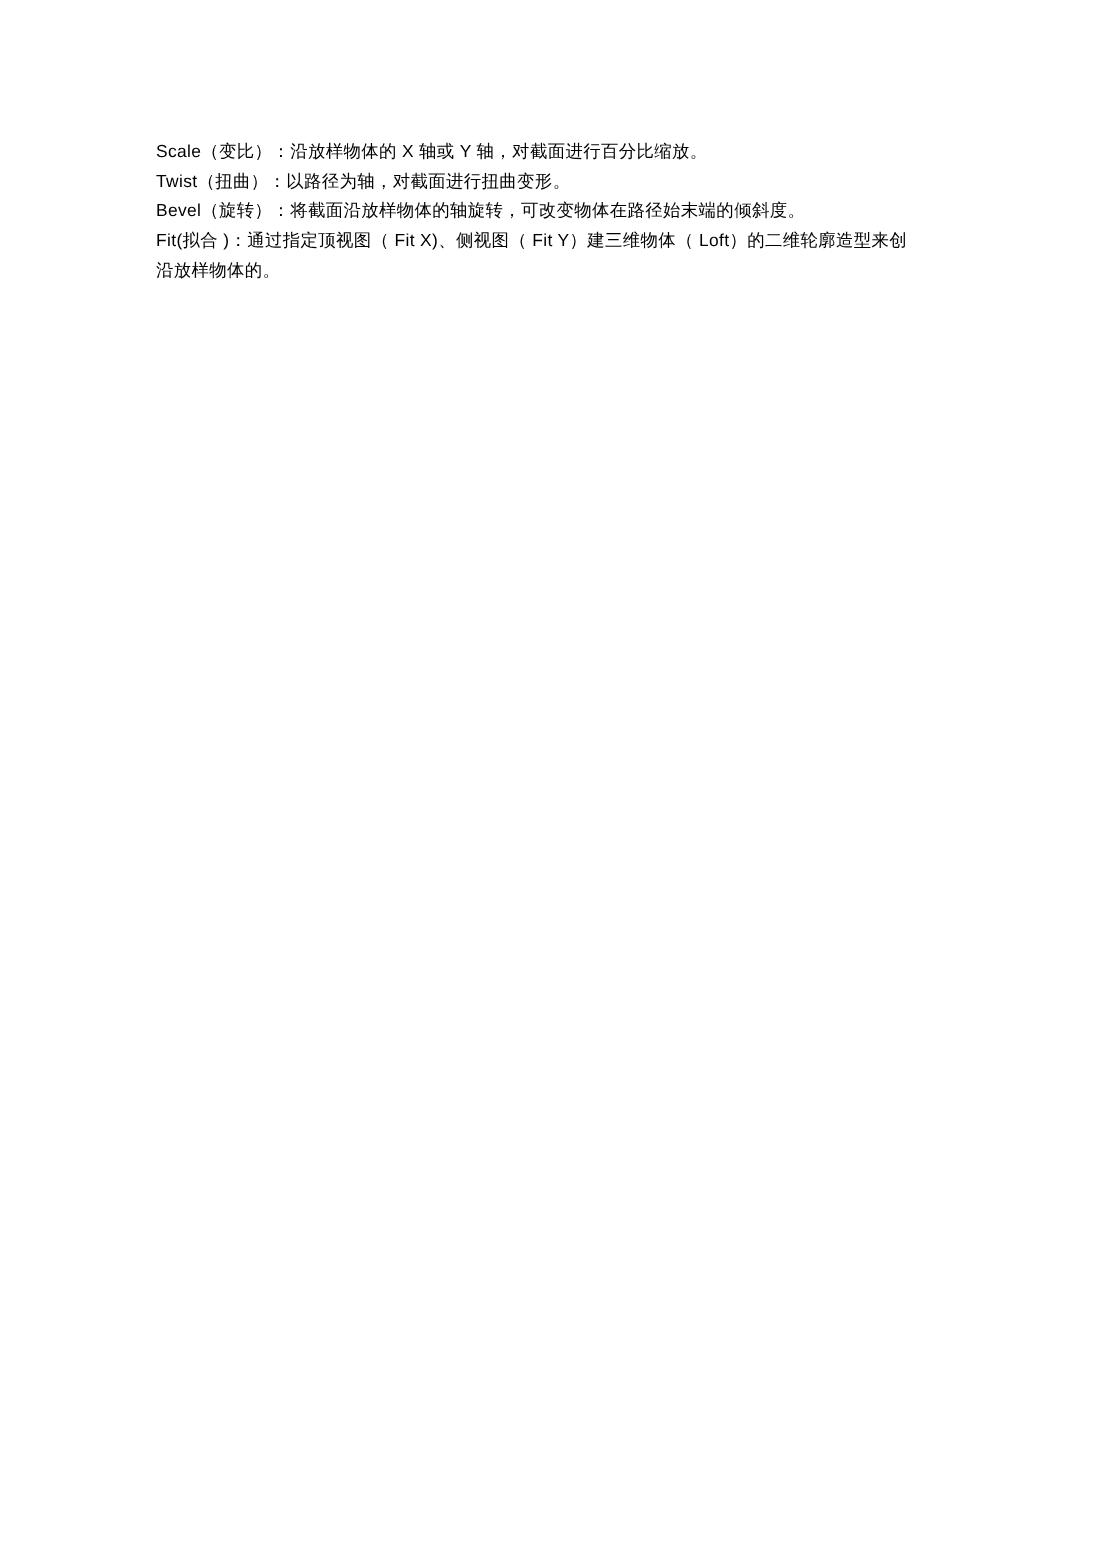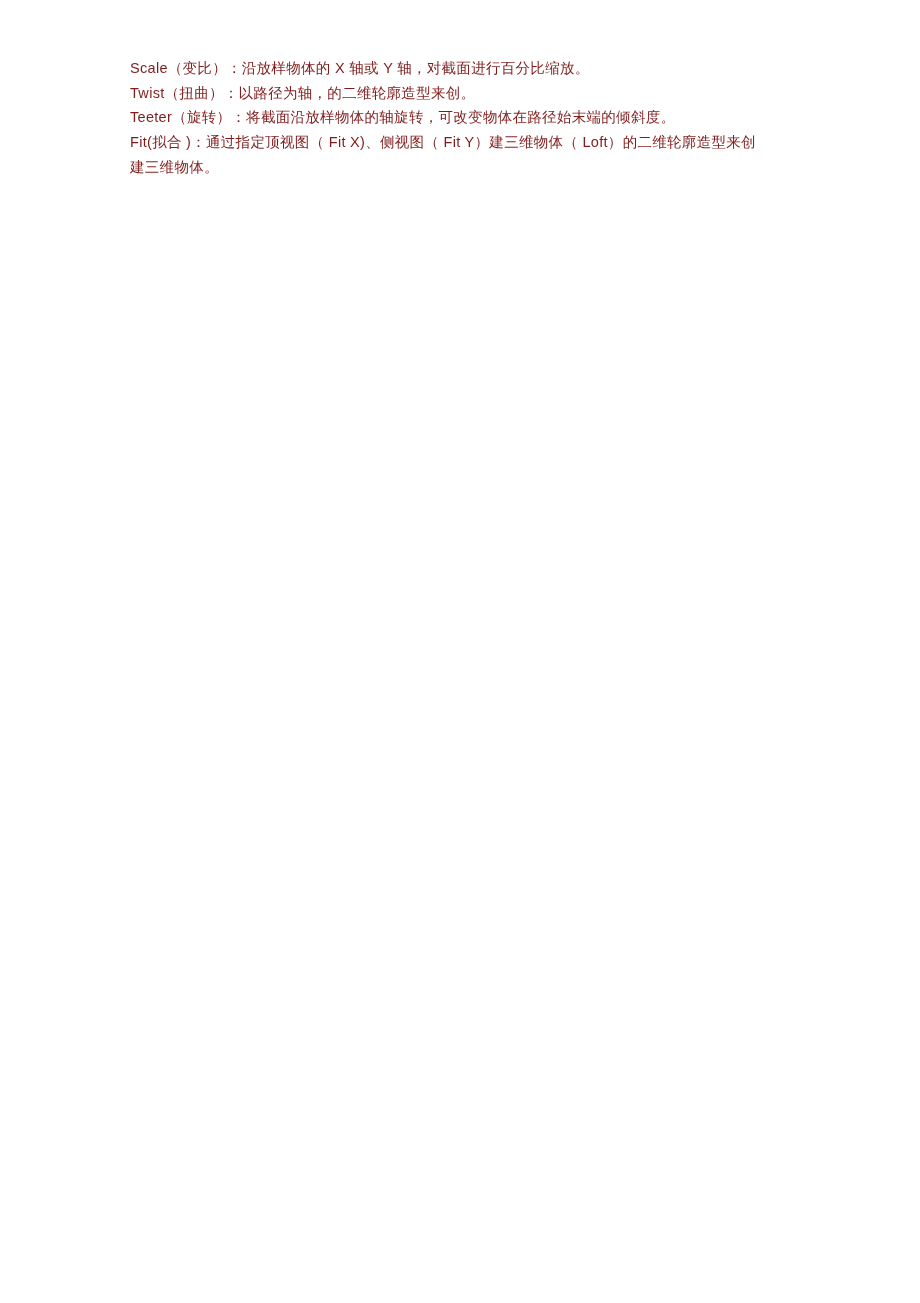--- a/index.html
+++ b/index.html
@@ -5,32 +5,32 @@
     body {
       margin: 0;
       padding: 0;
       background: #ffffff;
       font-family: Arial, "Microsoft YaHei", SimSun, sans-serif;
       width: 920px;
       height: 1303px;
       box-sizing: border-box;
     }
     .content {
-      padding: 56px 130px 0 130px;
+      padding: 115px 130px 0 130px;
       font-size: 14.5px;
-      color: #7f1d1d;
+      color: #000000;
       line-height: 1.7;
       letter-spacing: 0.3px;
     }
     .line {
       display: block;
     }
   </style>
 </head>
 <body>
 
 <div class="content">
   <span class="line">Scale（变比）：沿放样物体的   X 轴或 Y 轴，对截面进行百分比缩放。</span>
-  <span class="line">Twist（扭曲）：以路径为轴，的二维轮廓造型来创。</span>
-  <span class="line">Teeter（旋转）：将截面沿放样物体的轴旋转，可改变物体在路径始末端的倾斜度。</span>
+  <span class="line">Twist（扭曲）：以路径为轴，对截面进行扭曲变形。</span>
+  <span class="line">Bevel（旋转）：将截面沿放样物体的轴旋转，可改变物体在路径始末端的倾斜度。</span>
   <span class="line">Fit(拟合 )：通过指定顶视图（   Fit X)、侧视图（ Fit Y）建三维物体（ Loft）的二维轮廓造型来创</span>
-  <span class="line">建三维物体。</span>
+  <span class="line">沿放样物体的。</span>
 </div>
 
 </body></html>

